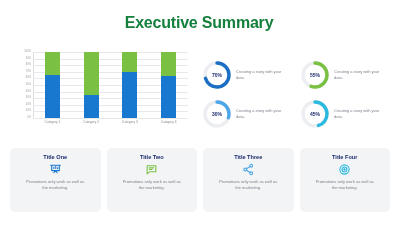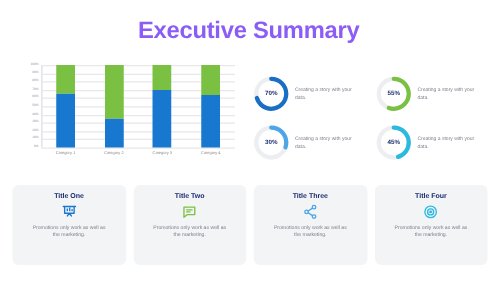--- a/index.html
+++ b/index.html
@@ -22,23 +22,23 @@
     box-sizing: border-box;
   }
 
   
   .title {
     position: absolute;
     top: 14px;
     left: 0;
     width: 398px;
     text-align: center;
-    font-size: 19px;
+    font-size: 16px;
     font-weight: bold;
-    color: #8b5cf6;
+    color: #15803d;
     letter-spacing: -0.2px;
   }
 
   
   .barchart {
     position: absolute;
     left: 12px;
     top: 52px;
     width: 178px;
     height: 82px;

